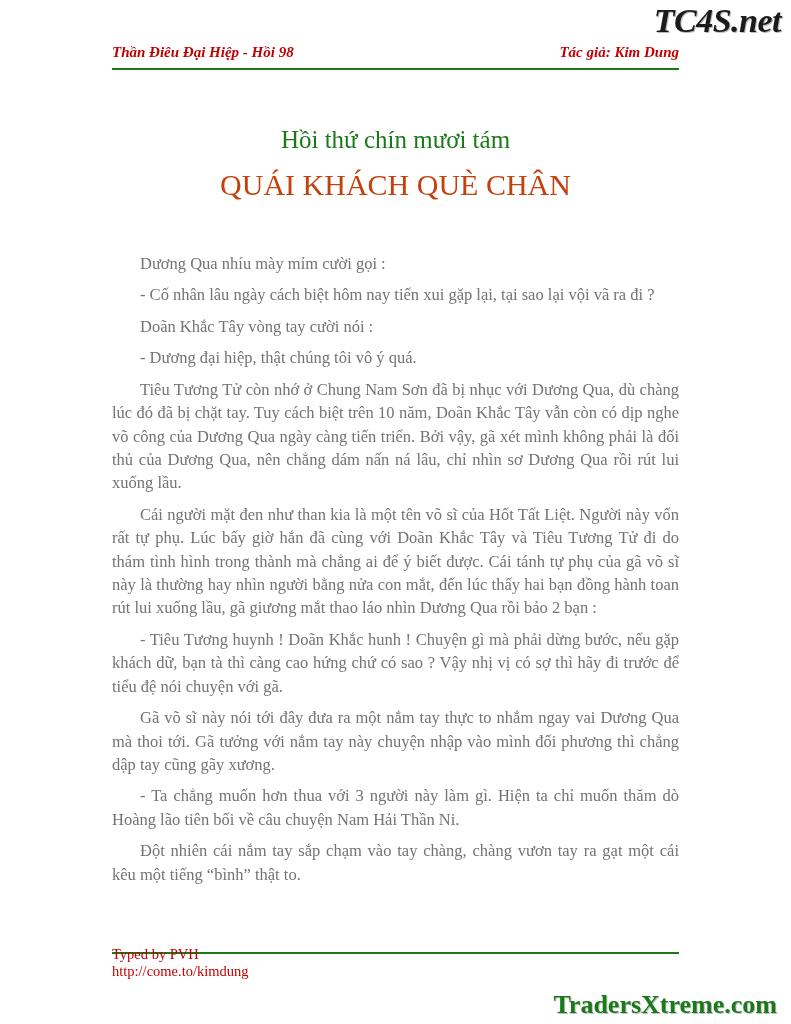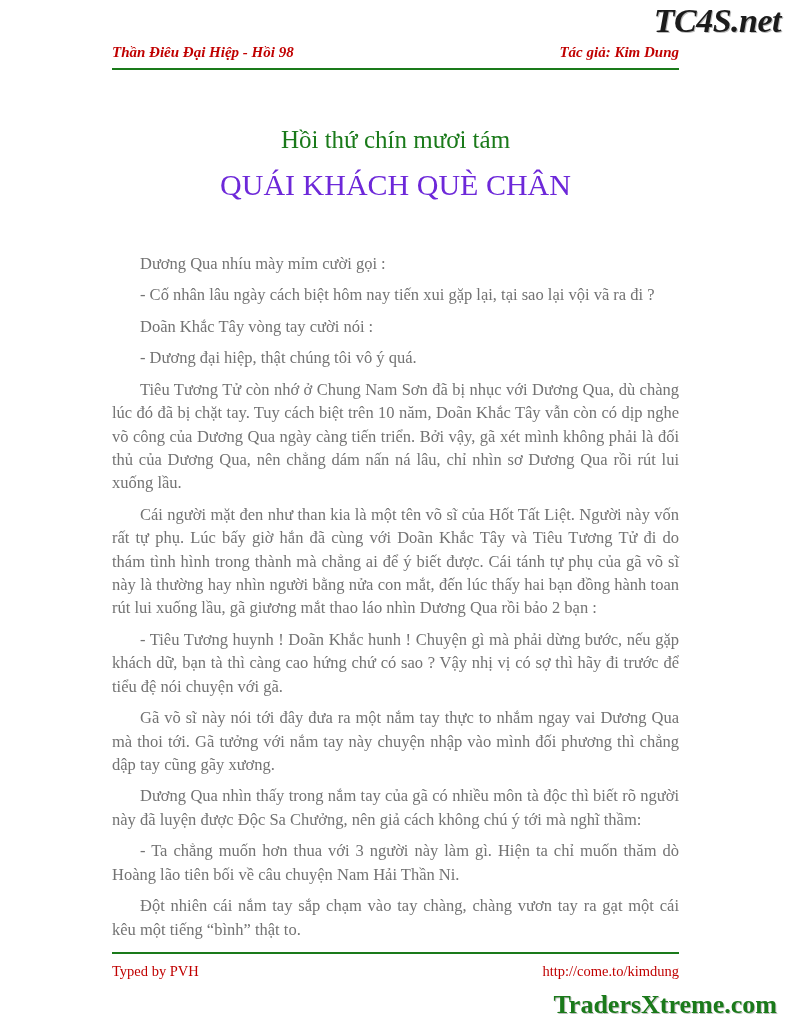--- a/index.html
+++ b/index.html
@@ -88,21 +88,21 @@
   }
   .chapter-num {
     font-size: 25px;
     color: #1a7a1a;
     font-weight: normal;
     line-height: 1.2;
   }
   .chapter-name {
     margin-top: 12px;
     font-size: 30px;
-    color: #6d28d9;
+    color: #c2410c;
     font-weight: normal;
     line-height: 1.2;
   }
 
   
   .content {
     position: absolute;
     top: 252px;
     left: 112px;
     width: 567px;
@@ -128,20 +128,21 @@
   .footer {
     position: absolute;
     bottom: 44px;
     left: 112px;
     right: 112px;
     display: flex;
     justify-content: space-between;
     align-items: baseline;
     font-size: 14.5px;
     color: #c00000;
+    flex-direction: column;
   }
   .footer a {
     color: #c00000;
     text-decoration: none;
   }
 </style>
 </head>
 <body>
 
 <div class="page">
@@ -161,21 +162,20 @@
 
   <div class="content">
     <p>Dương Qua nhíu mày mỉm cười gọi :</p>
     <p>-  Cố nhân lâu ngày cách biệt hôm nay tiến xui gặp lại, tại sao lại vội vã ra đi ?</p>
     <p>Doãn Khắc Tây vòng tay cười nói :</p>
     <p>-  Dương đại hiệp, thật chúng tôi vô ý quá.</p>
     <p>Tiêu Tương Tử còn nhớ ở Chung Nam Sơn đã bị nhục với Dương Qua, dù chàng lúc đó đã bị chặt tay. Tuy cách biệt trên 10 năm, Doãn Khắc Tây vẫn còn có dịp nghe võ công của Dương Qua ngày càng tiến triển. Bởi vậy, gã xét mình không phải là đối thủ của Dương Qua, nên chẳng dám nấn ná lâu, chỉ nhìn sơ Dương Qua rồi rút lui xuống lầu.</p>
     <p>Cái người mặt đen như than kia là một tên võ sĩ của Hốt Tất Liệt. Người này vốn rất tự phụ. Lúc bấy giờ hắn đã cùng với Doãn Khắc Tây và Tiêu Tương Tử đi do thám tình hình trong thành mà chẳng ai để ý biết được. Cái tánh tự phụ của gã võ sĩ này là thường hay nhìn người bằng nửa con mắt, đến lúc thấy hai bạn đồng hành toan rút lui xuống lầu, gã giương mắt thao láo nhìn Dương Qua rồi bảo 2 bạn :</p>
     <p>-  Tiêu Tương huynh ! Doãn Khắc hunh ! Chuyện gì mà phải dừng bước, nếu gặp khách dữ, bạn tà thì càng cao hứng chứ có sao ? Vậy nhị vị có sợ thì hãy đi trước để tiểu đệ nói chuyện với gã.</p>
     <p>Gã võ sĩ này nói tới đây đưa ra một nắm tay thực to nhắm ngay vai Dương Qua mà thoi tới. Gã tưởng với nắm tay này chuyện nhập vào mình đối phương thì chẳng dập tay cũng gãy xương.</p>
-    <p>Dương Qua nhìn thấy trong nắm tay của gã có nhiều môn tà độc thì biết rõ người này đã luyện được Độc Sa Chưởng, nên giả cách không chú ý tới mà nghĩ thầm:</p>
     <p>-  Ta chẳng muốn hơn thua với 3 người này làm gì. Hiện ta chỉ muốn thăm dò Hoàng lão tiên bối về câu chuyện Nam Hải Thần Ni.</p>
     <p>Đột nhiên cái nắm tay sắp chạm vào tay chàng, chàng vươn tay ra gạt một cái kêu một tiếng “bình” thật to.</p>
   </div>
 
 
   <div class="footer-rule"></div>
   <div class="footer">
     <span>Typed by PVH</span>
     <a href="#">http://come.to/kimdung</a>
   </div>

